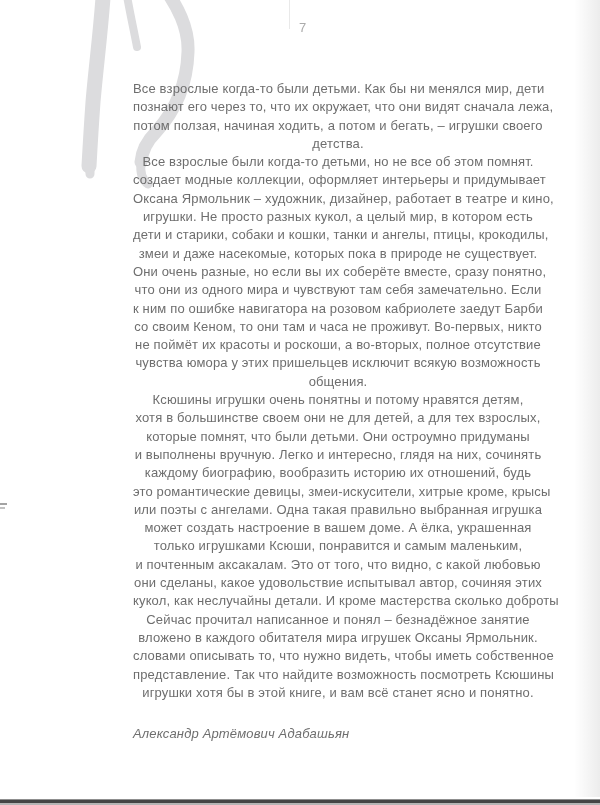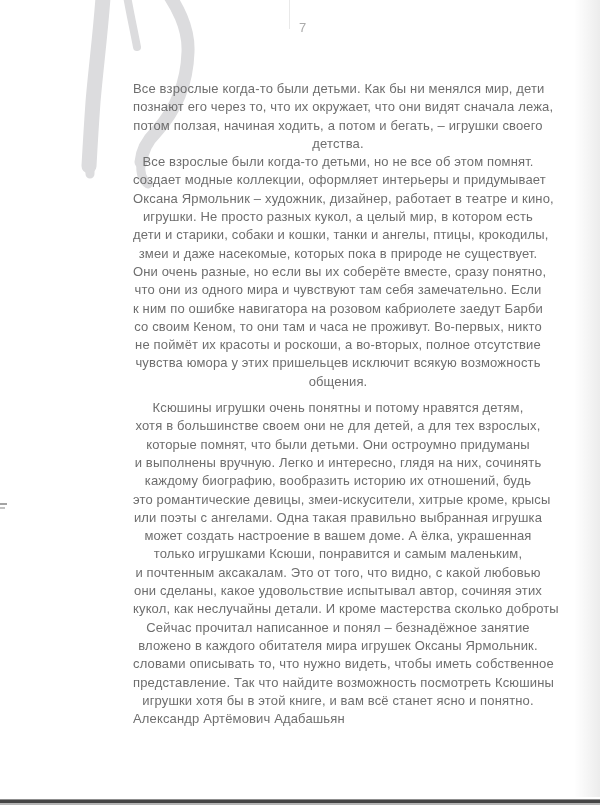--- a/index.html
+++ b/index.html
@@ -49,24 +49,26 @@
     position: absolute;
     left: 133px;
     top: 80px;
     width: 410px;
     color: #6e6e6e;
     font-size: 13px;
     line-height: 18.3px;
     letter-spacing: 0.15px;
   }
   .paragraph { margin: 0; text-align: center; }
-  .paragraph + .paragraph.spaced { margin-top: 8px; }
+  .paragraph + .paragraph.spaced { margin-top: 0; }
   .line { white-space: nowrap; }
   .signature {
+    margin-top: 23px;
     white-space: nowrap;
+    font-style: italic;
   }
   
   .edge-mark {
     position: absolute;
     left: 0;
     top: 503px;
     width: 7px;
     height: 7px;
   }
   .edge-mark::before, .edge-mark::after {

